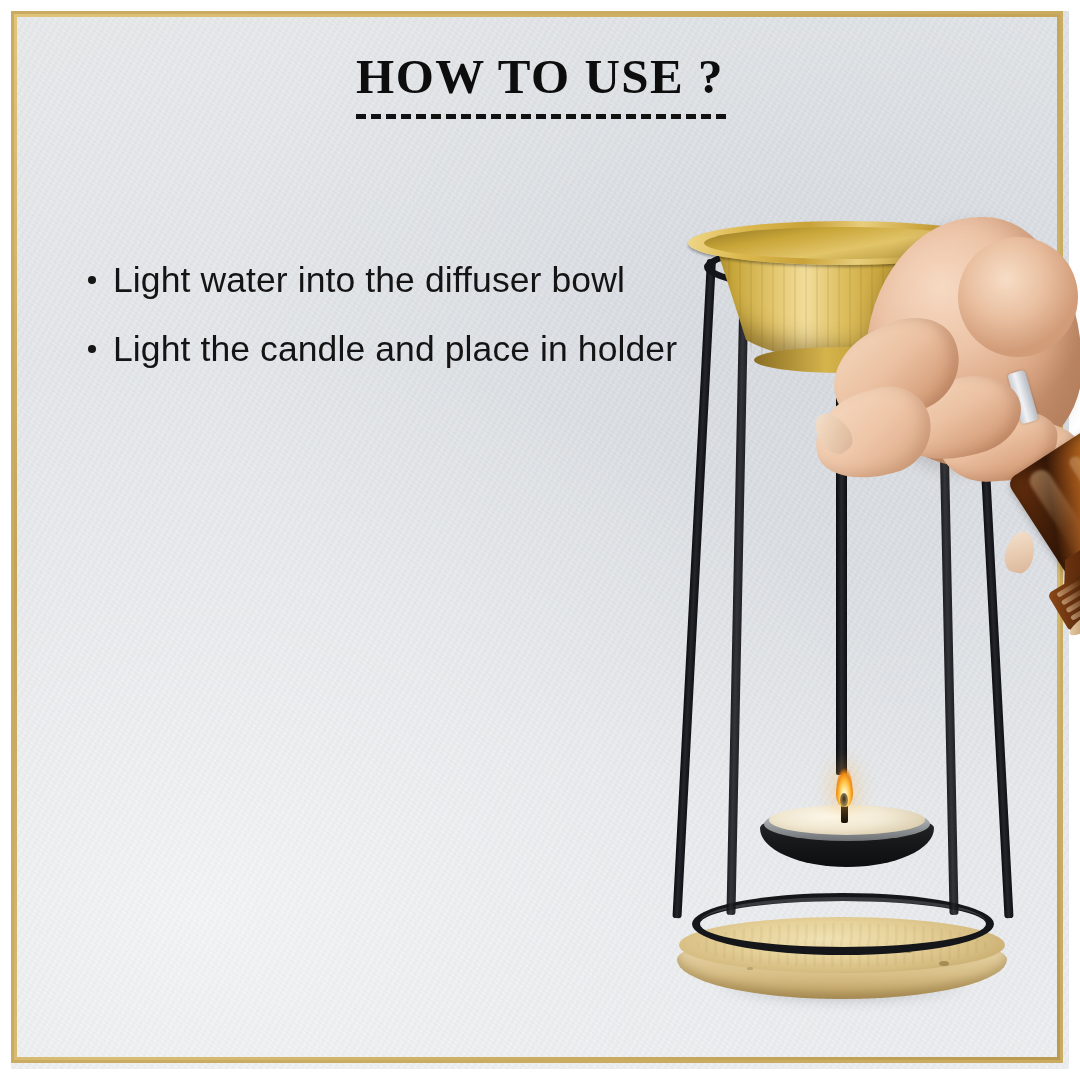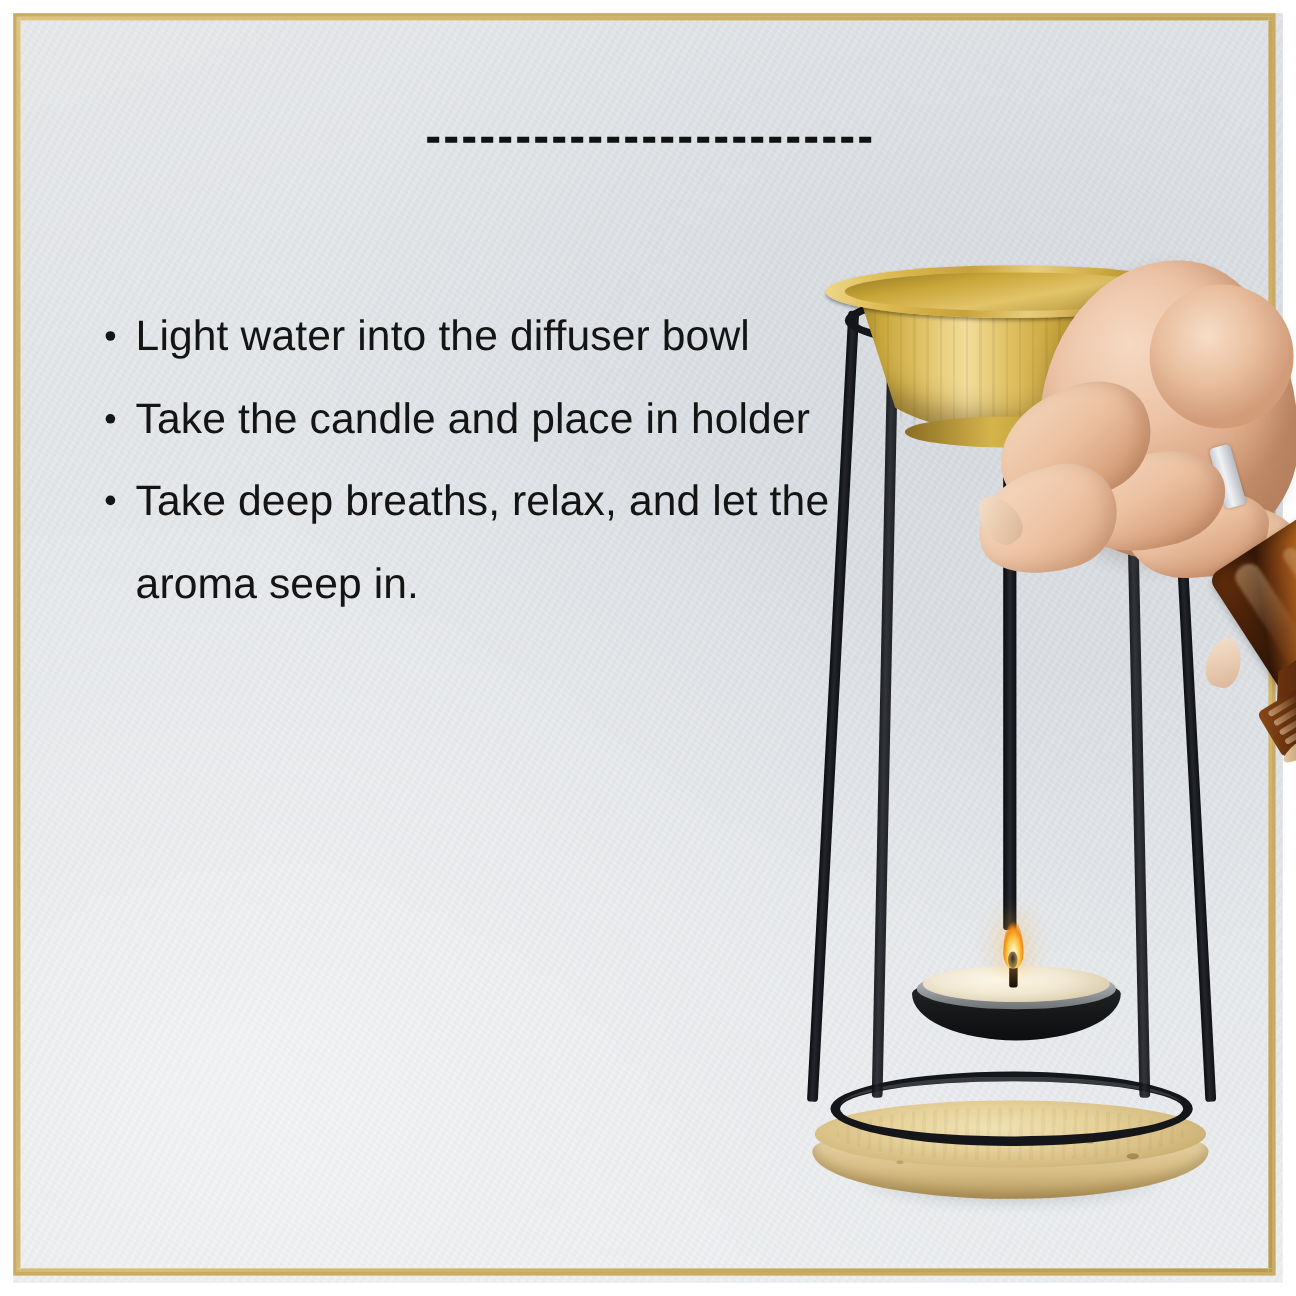--- a/index.html
+++ b/index.html
@@ -346,34 +346,33 @@
   }
 </style>
 </head>
 <body>
 
 <div class="poster">
 
   <div class="canvas"></div>
   <div class="goldframe"></div>
 
+  <div class="title-wrap">
+    <div class="title">HOW TO USE ?</div>
+  </div>
   <div class="title-rule"></div>
 
   <ul class="steps">
     <li class="step">
       <span class="dot"></span>
       <span>Light water into the diffuser bowl</span>
     </li>
     <li class="step">
       <span class="dot"></span>
-      <span>Take the candle and place in holder</span>
-    </li>
-    <li class="step">
-      <span class="dot"></span>
-      <span>Take deep breaths, relax, and let the aroma seep in.</span>
+      <span>Light the candle and place in holder</span>
     </li>
   </ul>
 
   <div class="product">
 
     <div class="ground-shadow"></div>
 
     <div class="wood-base">
       <div class="wood-side"></div>
       <div class="wood-top"></div>

